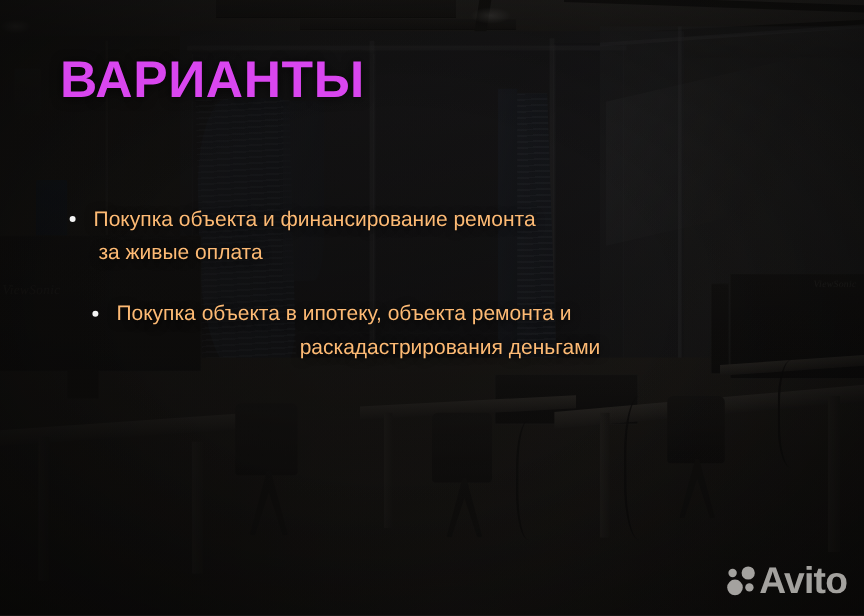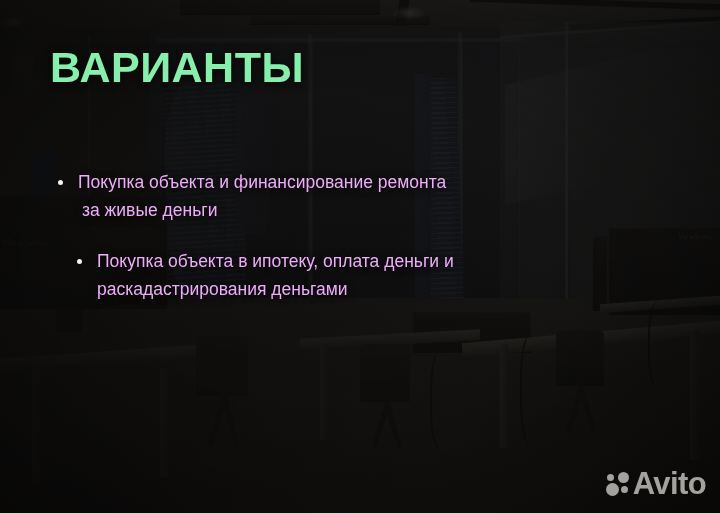--- a/index.html
+++ b/index.html
@@ -207,21 +207,21 @@
     inset: 0;
   }
   .title-block {
     position: absolute;
     left: 50px;
     top: 46px;
   }
   .title-main {
     font-size: 43px;
     font-weight: bold;
-    color: #86efac;
+    color: #d946ef;
     letter-spacing: .5px;
     line-height: 1;
     margin: 0;
     text-shadow: 0 1px 10px rgba(0,0,0,.75);
   }
   .title-sub {
     font-size: 29px;
     font-weight: bold;
     color: #ffffff;
     letter-spacing: .2px;
@@ -232,21 +232,21 @@
 
   .bullets {
     position: absolute;
     left: 0;
     top: 168px;
     width: 100%;
   }
   .bullet {
     position: relative;
     display: block;
-    color: #f0abfc;
+    color: #fdba74;
     font-size: 17.5px;
     line-height: 1.62;
     text-shadow: 0 1px 8px rgba(0,0,0,.8);
     max-width: 560px;
   }
   .bullet .dot {
     position: absolute;
     width: 5px;
     height: 5px;
     background: #f4f4f4;
@@ -257,21 +257,21 @@
     display: block;
   }
   .bullet-1 { margin-left: 74px; margin-bottom: 22px; }
   .bullet-1 .dot { left: -16px; }
   .bullet-1 .txt { padding-left: 4px; text-indent: 0; }
   .bullet-1 .line2 { display:block; padding-left: 8px; }
 
   .bullet-2 { margin-left: 93px; margin-bottom: 22px; }
   .bullet-2 .dot { left: -16px; }
   .bullet-2 .txt { padding-left: 4px; }
-  .bullet-2 .line2 { display:block; padding-left: 4px; }
+  .bullet-2 .line2 { display:block; padding-left: 4px; text-align: center; }
 
   .bullet-3 { margin-left: 93px; }
   .bullet-3 .dot { left: -16px; }
   .bullet-3 .txt { padding-left: 4px; }
   .bullet-3 .line2, .bullet-3 .line3 { display:block; padding-left: 4px; }
 
   
   .avito {
     position: absolute;
     right: 14px;
@@ -393,26 +393,26 @@
 
     <div class="title-block">
       <div class="title-main">ВАРИАНТЫ</div>
     </div>
 
     <div class="bullets">
 
       <div class="bullet bullet-1">
         <span class="dot"></span>
         <span class="txt">Покупка объекта и финансирование ремонта</span>
-        <span class="txt line2">за живые деньги</span>
+        <span class="txt line2">за живые оплата</span>
       </div>
 
       <div class="bullet bullet-2">
         <span class="dot"></span>
-        <span class="txt">Покупка объекта в ипотеку, оплата деньги и</span>
+        <span class="txt">Покупка объекта в ипотеку, объекта ремонта и</span>
         <span class="txt line2">раскадастрирования деньгами</span>
       </div>
 
 
     </div>
 
     <div class="avito">
       <span class="avito-mark">
         <i class="avito-d1"></i>
         <i class="avito-d2"></i>

